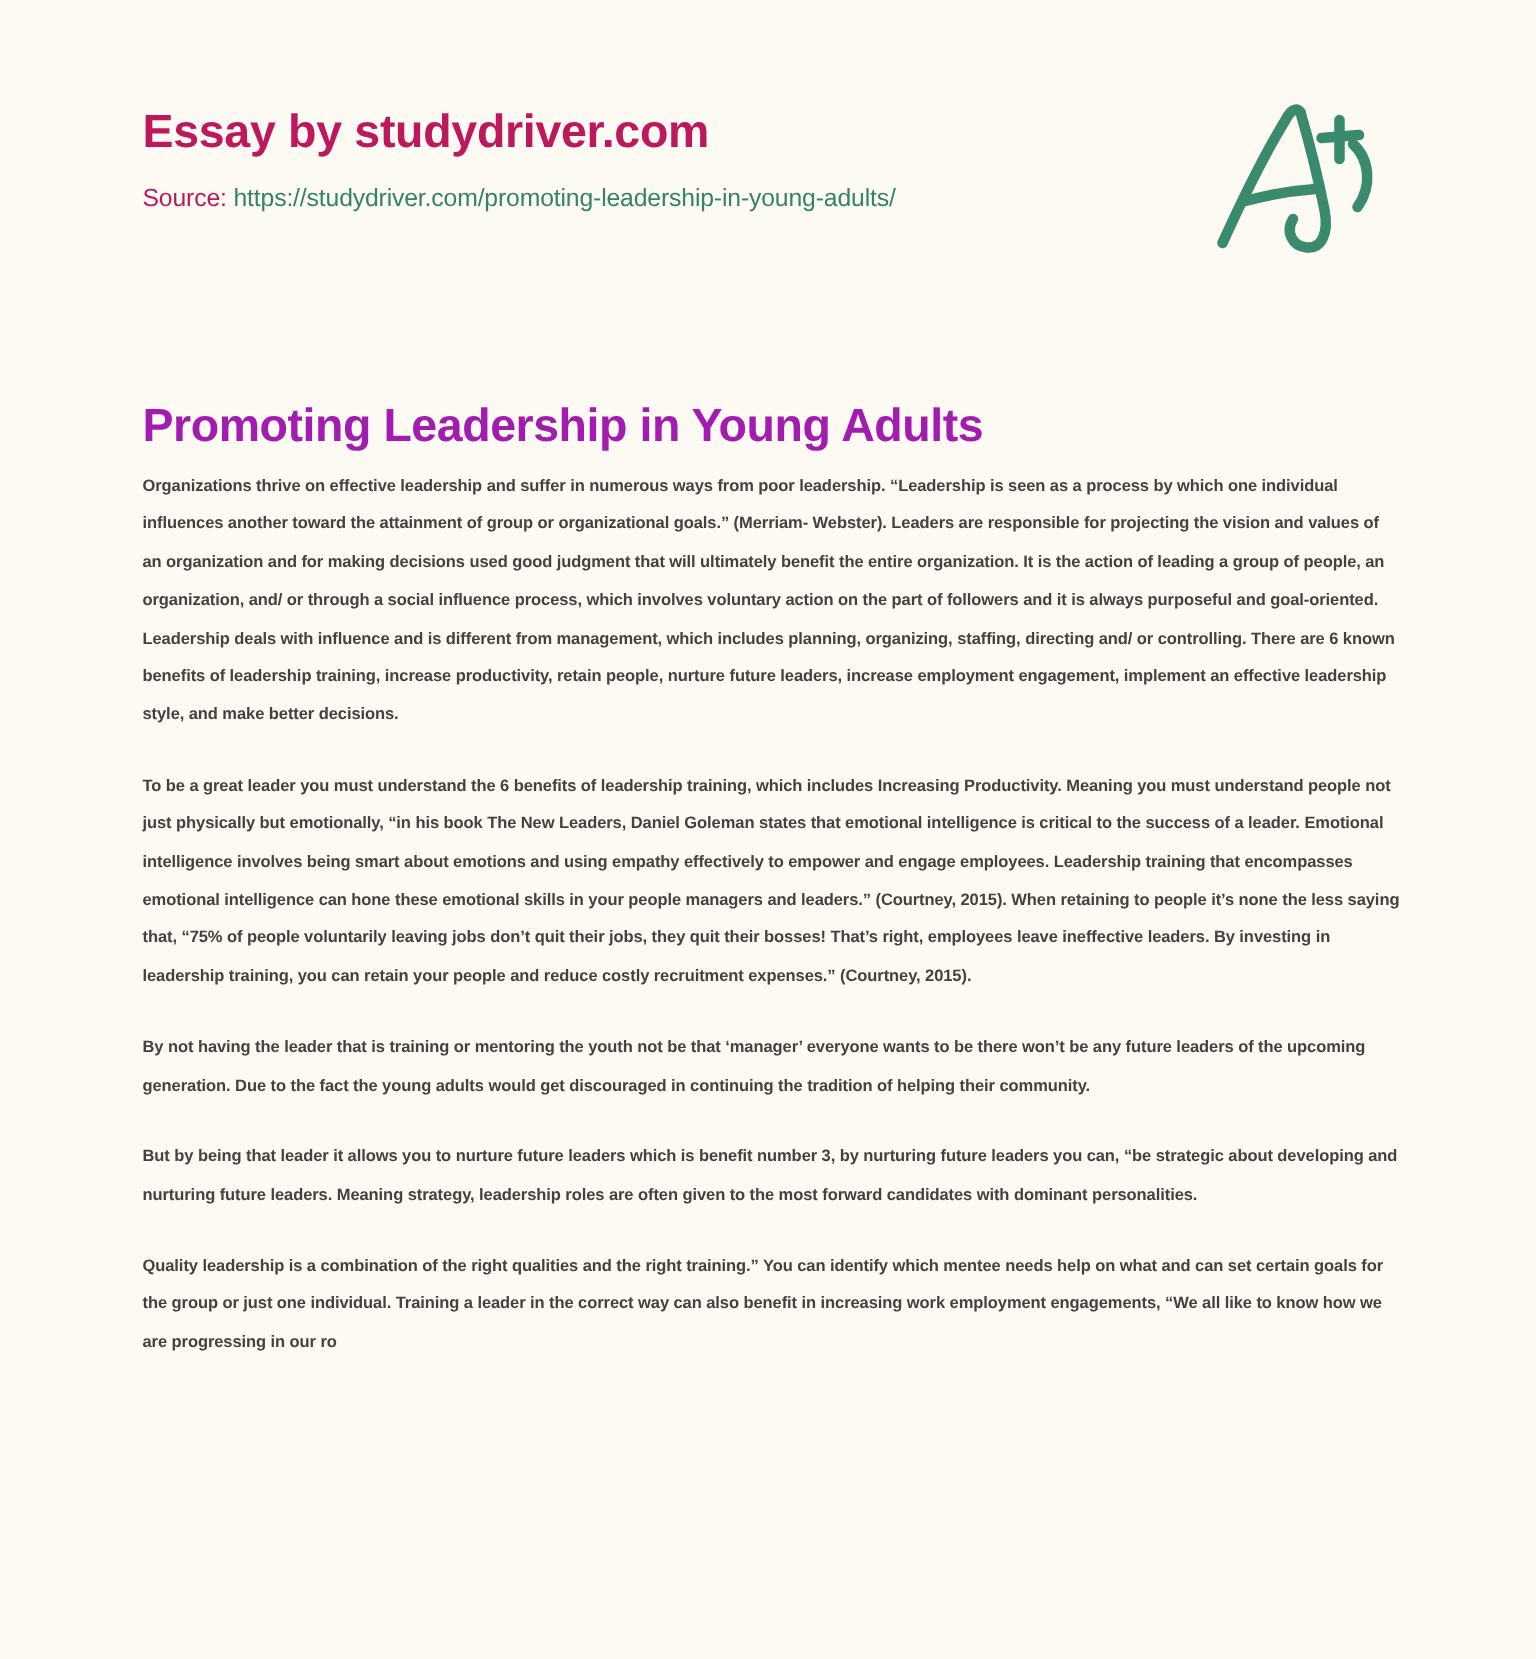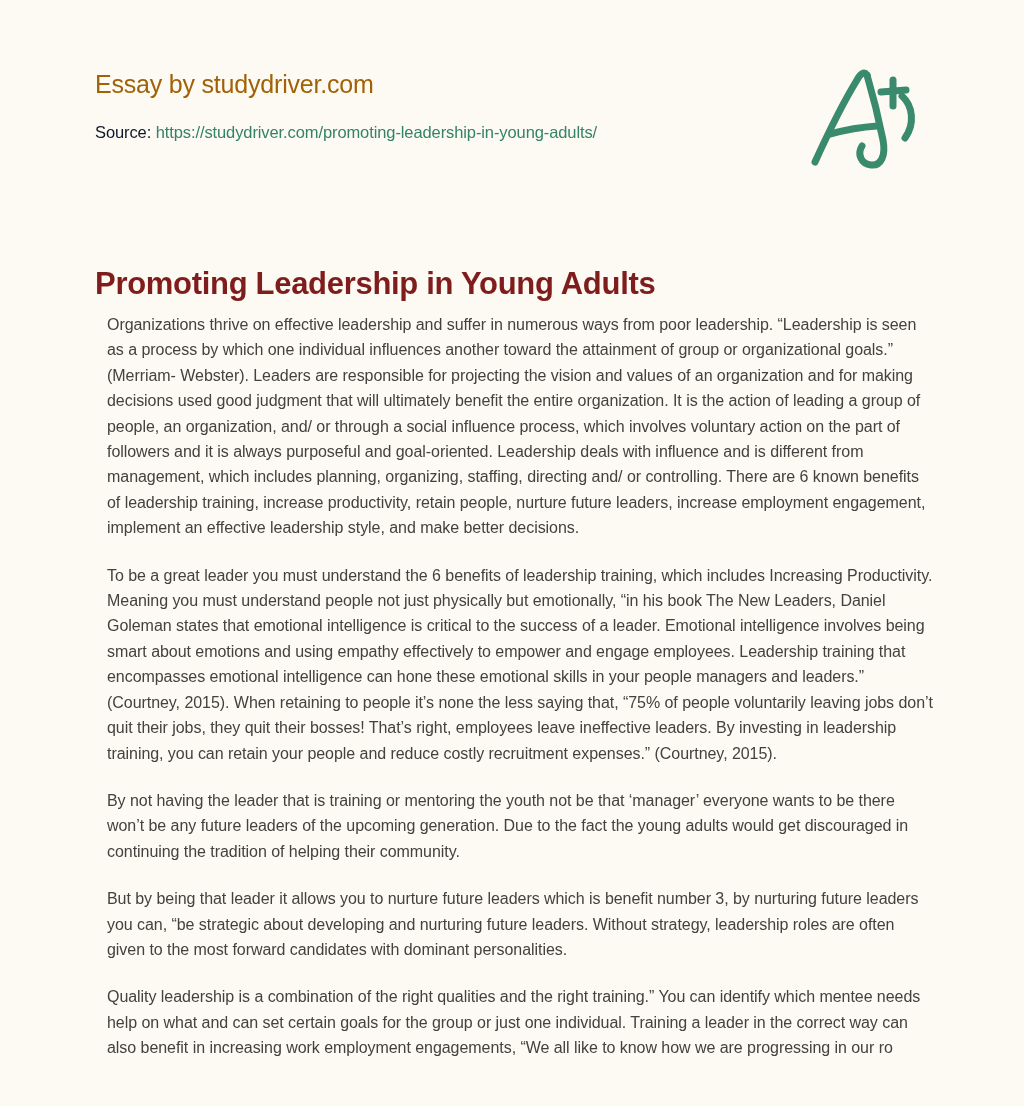--- a/index.html
+++ b/index.html
@@ -29,37 +29,37 @@
     left: 0;
     top: 0;
     width: 1024px;
     height: 200px;
   }
 
   .byline {
     position: absolute;
     left: 95px;
     top: 70px;
-    font-size: 25px;
-    font-weight: normal;
-    color: #a16207;
+    font-size: 31px;
+    font-weight: bold;
+    color: #be185d;
     letter-spacing: -0.2px;
     white-space: nowrap;
   }
 
   .source-line {
     position: absolute;
     left: 95px;
     top: 123px;
     font-size: 16.5px;
     white-space: nowrap;
     letter-spacing: -0.1px;
   }
   .source-label {
-    color: #0f172a;
+    color: #be185d;
   }
   .source-url {
     color: #348267;
     text-decoration: none;
     margin-top: 44px;
   }
 
   .logo {
     position: absolute;
     left: 805px;
@@ -73,41 +73,42 @@
     height: 110px;
   }
 
   
   .doc-title {
     position: absolute;
     left: 95px;
     top: 243px;
     font-size: 31px;
     font-weight: bold;
-    color: #7f1d1d;
+    color: #a21caf;
     letter-spacing: -0.3px;
     line-height: 40px;
     white-space: nowrap;
   }
 
   
   .body-copy {
     position: absolute;
     left: 95px;
     top: 312px;
     width: 838px;
   }
 
   .body-copy p {
-    margin: 0 0 22px 12px;
-    font-size: 16px;
+    margin: 0 0 22px 0;
+    font-size: 11px;
     line-height: 25.4px;
     color: #44413e;
     letter-spacing: -0.05px;
     text-align: left;
+    font-weight: bold;
   }
   .body-copy p:last-child {
     margin-bottom: 0;
   }
 </style>
 </head>
 <body>
 
 <div class="page">
 
@@ -139,17 +140,17 @@
     </div>
 
   </div>
 
   <h1 class="doc-title">Promoting Leadership in Young Adults</h1>
 
   <div class="body-copy">
     <p>Organizations thrive on effective leadership and suffer in numerous ways from poor leadership. “Leadership is seen as a process by which one individual influences another toward the attainment of group or organizational goals.” (Merriam- Webster). Leaders are responsible for projecting the vision and values of an organization and for making decisions used good judgment that will ultimately benefit the entire organization. It is the action of leading a group of people, an organization, and/ or through a social influence process, which involves voluntary action on the part of followers and it is always purposeful and goal-oriented. Leadership deals with influence and is different from management, which includes planning, organizing, staffing, directing and/ or controlling. There are 6 known benefits of leadership training, increase productivity, retain people, nurture future leaders, increase employment engagement, implement an effective leadership style, and make better decisions.</p>
     <p>To be a great leader you must understand the 6 benefits of leadership training, which includes Increasing Productivity. Meaning you must understand people not just physically but emotionally, “in his book The New Leaders, Daniel Goleman states that emotional intelligence is critical to the success of a leader. Emotional intelligence involves being smart about emotions and using empathy effectively to empower and engage employees. Leadership training that encompasses emotional intelligence can hone these emotional skills in your people managers and leaders.” (Courtney, 2015). When retaining to people it’s none the less saying that, “75% of people voluntarily leaving jobs don’t quit their jobs, they quit their bosses! That’s right, employees leave ineffective leaders. By investing in leadership training, you can retain your people and reduce costly recruitment expenses.” (Courtney, 2015).</p>
     <p>By not having the leader that is training or mentoring the youth not be that ‘manager’ everyone wants to be there won’t be any future leaders of the upcoming generation. Due to the fact the young adults would get discouraged in continuing the tradition of helping their community.</p>
-    <p>But by being that leader it allows you to nurture future leaders which is benefit number 3, by nurturing future leaders you can, “be strategic about developing and nurturing future leaders. Without strategy, leadership roles are often given to the most forward candidates with dominant personalities.</p>
+    <p>But by being that leader it allows you to nurture future leaders which is benefit number 3, by nurturing future leaders you can, “be strategic about developing and nurturing future leaders. Meaning strategy, leadership roles are often given to the most forward candidates with dominant personalities.</p>
     <p>Quality leadership is a combination of the right qualities and the right training.” You can identify which mentee needs help on what and can set certain goals for the group or just one individual. Training a leader in the correct way can also benefit in increasing work employment engagements, “We all like to know how we are progressing in our ro</p>
   </div>
 
 </div>
 
 </body></html>

